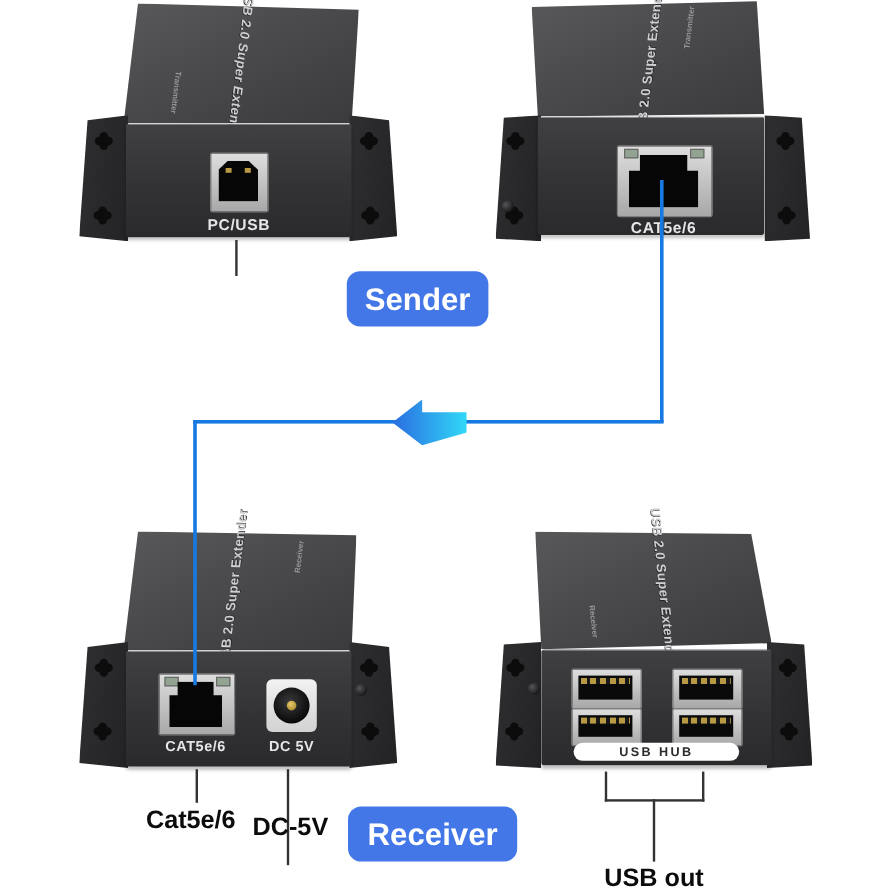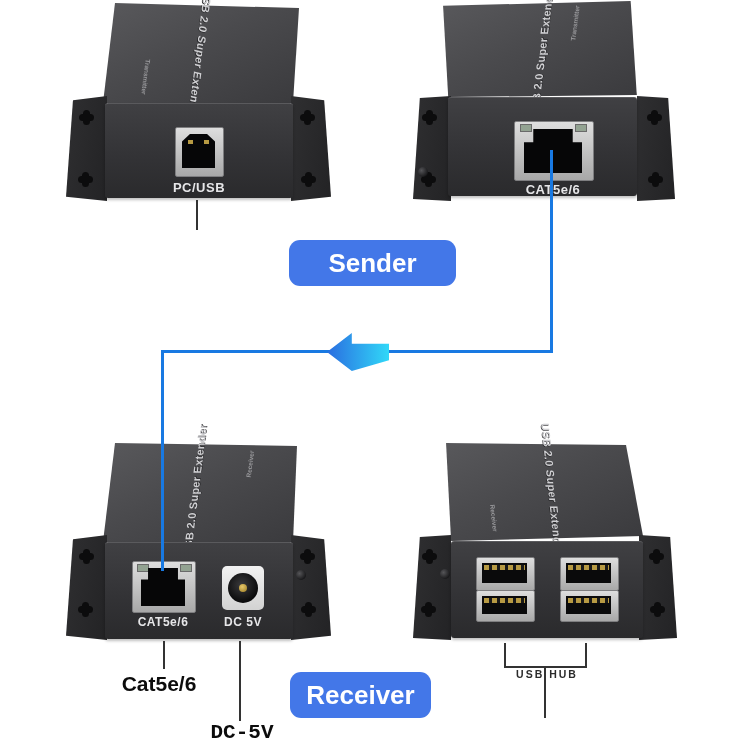--- a/index.html
+++ b/index.html
@@ -95,21 +95,21 @@
     <div class="screw" style="left:418px;top:167px;"></div>
     <div class="silver" style="left:514px;top:121px;width:78px;height:58px;"></div>
     <div class="led" style="left:520px;top:124px;"></div>
     <div class="led" style="left:575px;top:124px;"></div>
     <div class="rj45-in" style="left:524px;top:129px;width:58px;height:44px;"></div>
     <div class="portlbl" style="left:513px;top:182px;width:80px;font-size:13px;">CAT5e/6</div>
   </div>
 
   <div class="ann-l" style="left:196px;top:200px;width:2px;height:30px;"></div>
 
-  <div class="badge" style="left:289px;top:240px;width:167px;height:46px;">Sender</div>
+  <div class="badge" style="left:289px;top:226px;width:118px;height:46px;">Sender</div>
 
   <div>
     <div class="d-top" style="left:101px;top:441px;width:200px;height:101px;
          clip-path:polygon(7% 2%,98% 5%,96% 100%,1% 100%);"></div>
     <div class="toptext" style="left:195px;top:490px;transform:translate(-50%,-50%) rotate(-83deg) skewX(6deg);">USB 2.0 Super Extender</div>
     <div class="roletext" style="left:250px;top:464px;transform:translate(-50%,-50%) rotate(-83deg);">Receiver</div>
     <div class="brk" style="left:66px;top:535px;width:41px;height:105px;
          clip-path:polygon(17% 4%,100% 0,100% 100%,0 96%);"></div>
     <div class="hole" style="left:79px;top:549px;"></div>
     <div class="hole" style="left:78px;top:602px;"></div>
@@ -152,33 +152,34 @@
     <div class="silver" style="left:476px;top:590px;width:57px;height:30px;"></div>
     <div class="usba-in" style="left:482px;top:596px;width:45px;height:18px;"></div>
     <div class="usba-tongue" style="left:484px;top:598px;width:41px;"></div>
     <div class="silver" style="left:560px;top:557px;width:57px;height:32px;"></div>
     <div class="usba-in" style="left:566px;top:563px;width:45px;height:20px;"></div>
     <div class="usba-tongue" style="left:568px;top:565px;width:41px;"></div>
     <div class="silver" style="left:560px;top:590px;width:57px;height:30px;"></div>
     <div class="usba-in" style="left:566px;top:596px;width:45px;height:18px;"></div>
     <div class="usba-tongue" style="left:568px;top:598px;width:41px;"></div>
 
-    <div class="hub-pill" style="left:478px;top:619px;width:138px;height:15px;margin-top:47px;">USB HUB</div>
+    <div class="hub-pill" style="left:478px;top:619px;width:138px;height:15px;">USB HUB</div>
   </div>
 
   <div class="ann-l" style="left:163px;top:641px;width:2px;height:28px;"></div>
   <div class="ann-t" style="left:109px;top:672px;width:100px;">Cat5e/6</div>
   <div class="ann-l" style="left:239px;top:641px;width:2px;height:80px;"></div>
-  <div class="ann-t" style="left:192px;top:721px;width:100px;font-family:Liberation Mono, monospace;">DC-5V</div>
+  <div class="ann-t" style="left:192px;top:678px;width:100px;">DC-5V</div>
 
   <div class="badge" style="left:290px;top:672px;width:141px;height:46px;">Receiver</div>
 
   <div class="ann-l" style="left:504px;top:643px;width:2px;height:25px;"></div>
   <div class="ann-l" style="left:585px;top:643px;width:2px;height:25px;"></div>
   <div class="ann-l" style="left:504px;top:666px;width:83px;height:2px;"></div>
   <div class="ann-l" style="left:544px;top:666px;width:2px;height:52px;"></div>
+  <div class="ann-t" style="left:495px;top:720px;width:100px;">USB out</div>
 
   <div class="blue" style="left:550px;top:150px;width:3px;height:202px;"></div>
   <div class="blue" style="left:161px;top:350px;width:392px;height:3px;"></div>
   <div class="blue" style="left:161px;top:350px;width:3px;height:221px;"></div>
   <div class="arrow" style="left:327px;top:333px;width:62px;height:38px;"></div>
 
 </div>
 
 </body></html>

